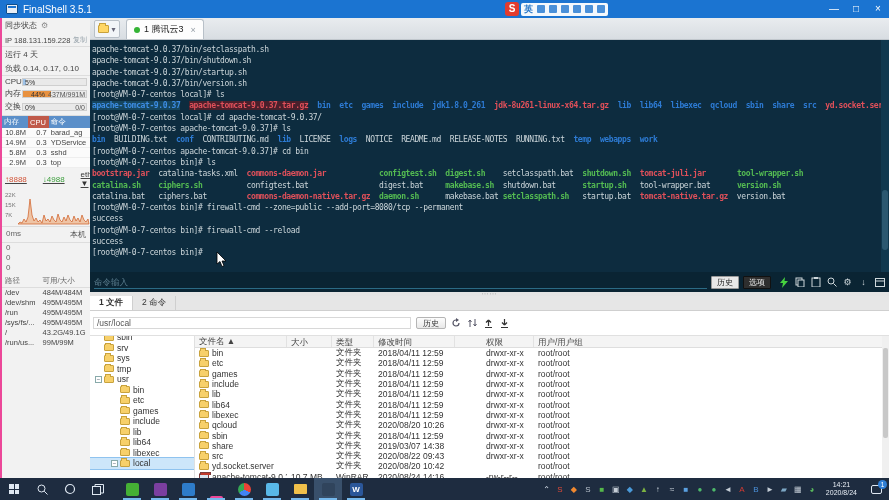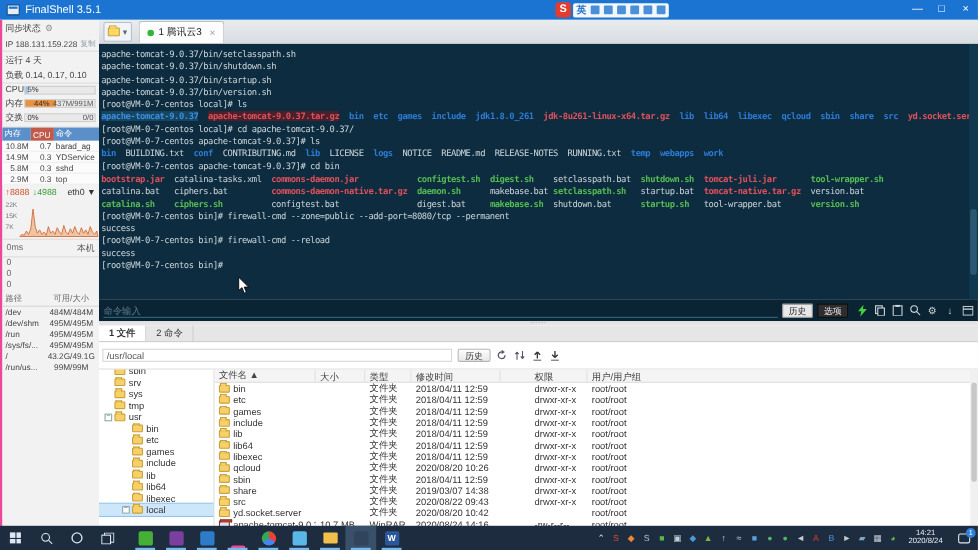--- a/index.html
+++ b/index.html
@@ -35,31 +35,31 @@
   .meter-label { width:17px; }
   .meter { flex:1; height:8px; background:#e9e9e9; border:1px solid #cfcfcf; position:relative;
     font-size:7px; color:#333; }
   .meter .fill { position:absolute; left:0; top:0; bottom:0; }
   .meter .pct { position:absolute; left:2px; top:0; line-height:7px; }
   .meter .detail { position:absolute; right:1px; top:0; line-height:7px; color:#555; }
   .ptable { width:100%; border-collapse:collapse; font-size:7.5px; }
   .ptable th { color:#fff; font-weight:normal; padding:1px 2px; text-align:left; }
   .ptable td { padding:0 2px; border-bottom:1px solid #eee; background:#fbfbfb; }
   .ptable .num { text-align:right; }
-  .net-head { display:flex; gap:3px; padding:2px 3px 0 3px; align-items:center; }
+  .net-head { display:flex; gap:16px; padding:2px 3px 0 3px; align-items:center;text-decoration:underline; }
   .net-up { color:#d2563a; }
   .net-down { color:#3c9e3c; }
   .net-if { color:#333; margin-left:auto; }
   .chart-wrap { position:relative; height:36px; margin:1px 2px; }
   .ping-head { display:flex; padding:2px 4px; color:#666; }
   .ping-host { margin-left:auto; color:#555; }
   .ping-zero { padding:0 4px; color:#666; line-height:10px; }
   .dtable { width:100%; border-collapse:collapse; font-size:7.5px; margin-top:2px; }
   .dtable th { font-weight:normal; color:#666; border-bottom:1px solid #ddd; padding:1px 3px; text-align:left; }
-  .dtable th:last-child, .dtable td:last-child { text-align:center; }
+  .dtable th:last-child, .dtable td:last-child { text-align:left; }
   .dtable td { padding:0 3px; line-height:10px; color:#444; }
   .login-link { position:absolute; bottom:6px; left:0; width:100%; text-align:center; color:#555; font-size:8px; }
 
   
   .main { position:absolute; left:90px; top:18px; width:799px; height:460px; }
   .tabbar { position:absolute; left:0; top:0; width:799px; height:22px;
     background:linear-gradient(#e9ecef,#d8dde2); border-bottom:1px solid #c0c6cc;
     display:flex; align-items:flex-end; }
   .folder-btn { width:26px; height:18px; margin:0 2px 1px 4px; background:#f2f5f8;
     border:1px solid #b8c0c8; border-radius:2px; display:flex; align-items:center;
@@ -337,23 +337,24 @@
         <div class="tline"><span>apache-tomcat-9.0.37/bin/setclasspath.sh</span></div>
         <div class="tline"><span>apache-tomcat-9.0.37/bin/shutdown.sh</span></div>
         <div class="tline"><span>apache-tomcat-9.0.37/bin/startup.sh</span></div>
         <div class="tline"><span>apache-tomcat-9.0.37/bin/version.sh</span></div>
         <div class="tline"><span>[root@VM-0-7-centos local]# ls</span></div>
         <div class="tline"><span class="t-dirhl">apache-tomcat-9.0.37</span><span>  </span><span class="t-archl">apache-tomcat-9.0.37.tar.gz</span><span>  </span><span class="t-dir">bin  etc  games  include  jdk1.8.0_261</span><span>  </span><span class="t-arc">jdk-8u261-linux-x64.tar.gz</span><span>  </span><span class="t-dir">lib  lib64  libexec  qcloud  sbin  share  src</span><span>  </span><span class="t-arc">yd.socket.server</span></div>
         <div class="tline"><span>[root@VM-0-7-centos local]# cd apache-tomcat-9.0.37/</span></div>
         <div class="tline"><span>[root@VM-0-7-centos apache-tomcat-9.0.37]# ls</span></div>
         <div class="tline"><span class="t-dir">bin</span><span>  BUILDING.txt  </span><span class="t-dir">conf</span><span>  CONTRIBUTING.md  </span><span class="t-dir">lib</span><span>  LICENSE  </span><span class="t-dir">logs</span><span>  NOTICE  README.md  RELEASE-NOTES  RUNNING.txt  </span><span class="t-dir">temp  webapps  work</span></div>
         <div class="tline"><span>[root@VM-0-7-centos apache-tomcat-9.0.37]# cd bin</span></div>
+        <div class="tline"><span>[root@VM-0-7-centos bin]# ls</span></div>
         <div class="tline"><span class="t-arc">bootstrap.jar</span><span>  catalina-tasks.xml  </span><span class="t-arc">commons-daemon.jar</span><span>            </span><span class="t-exe">configtest.sh</span><span>  </span><span class="t-exe">digest.sh</span><span>    setclasspath.bat  </span><span class="t-exe">shutdown.sh</span><span>  </span><span class="t-arc">tomcat-juli.jar</span><span>       </span><span class="t-exe">tool-wrapper.sh</span></div>
+        <div class="tline"><span class="t-exe">catalina.sh</span><span>    </span><span class="t-exe">ciphers.sh</span><span>          configtest.bat                digest.bat     </span><span class="t-exe">makebase.sh</span><span>  shutdown.bat      </span><span class="t-exe">startup.sh</span><span>   tool-wrapper.bat      </span><span class="t-exe">version.sh</span></div>
         <div class="tline"><span>catalina.bat   ciphers.bat         </span><span class="t-arc">commons-daemon-native.tar.gz</span><span>  </span><span class="t-exe">daemon.sh</span><span>      makebase.bat </span><span class="t-exe">setclasspath.sh</span><span>   startup.bat  </span><span class="t-arc">tomcat-native.tar.gz</span><span>  version.bat</span></div>
-        <div class="tline"><span class="t-exe">catalina.sh</span><span>    </span><span class="t-exe">ciphers.sh</span><span>          configtest.bat                digest.bat     </span><span class="t-exe">makebase.sh</span><span>  shutdown.bat      </span><span class="t-exe">startup.sh</span><span>   tool-wrapper.bat      </span><span class="t-exe">version.sh</span></div>
         <div class="tline"><span>[root@VM-0-7-centos bin]# firewall-cmd --zone=public --add-port=8080/tcp --permanent</span></div>
         <div class="tline"><span>success</span></div>
         <div class="tline"><span>[root@VM-0-7-centos bin]# firewall-cmd --reload</span></div>
         <div class="tline"><span>success</span></div>
         <div class="tline"><span>[root@VM-0-7-centos bin]# </span></div>
       </div>
     <div class="term-scroll">
         <span class="thumb"></span>
       </div>
 

